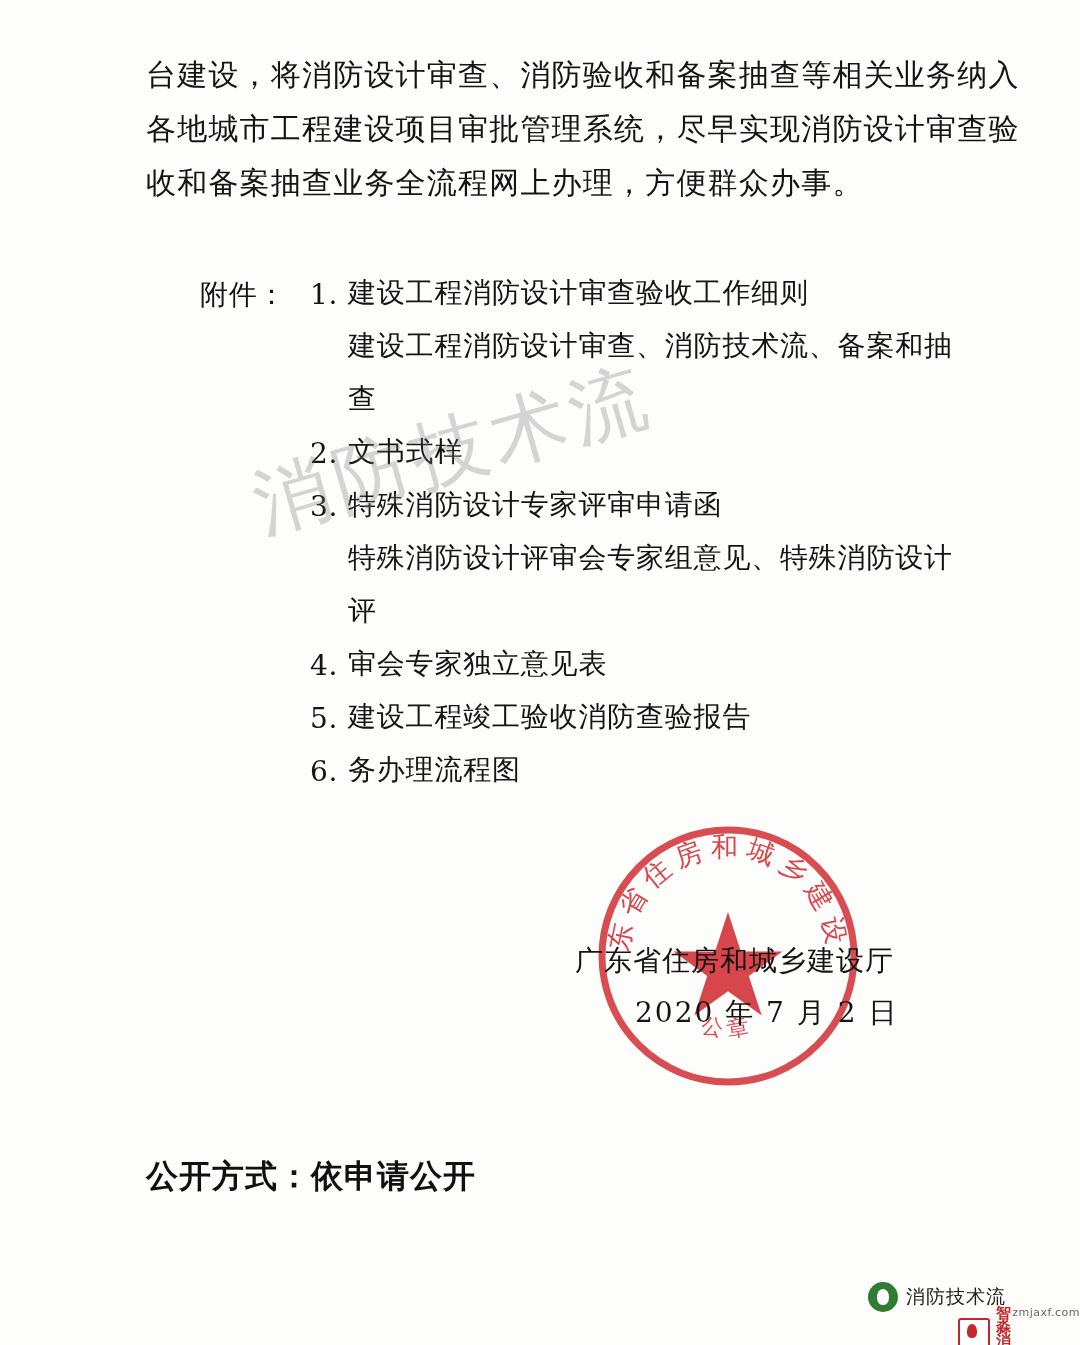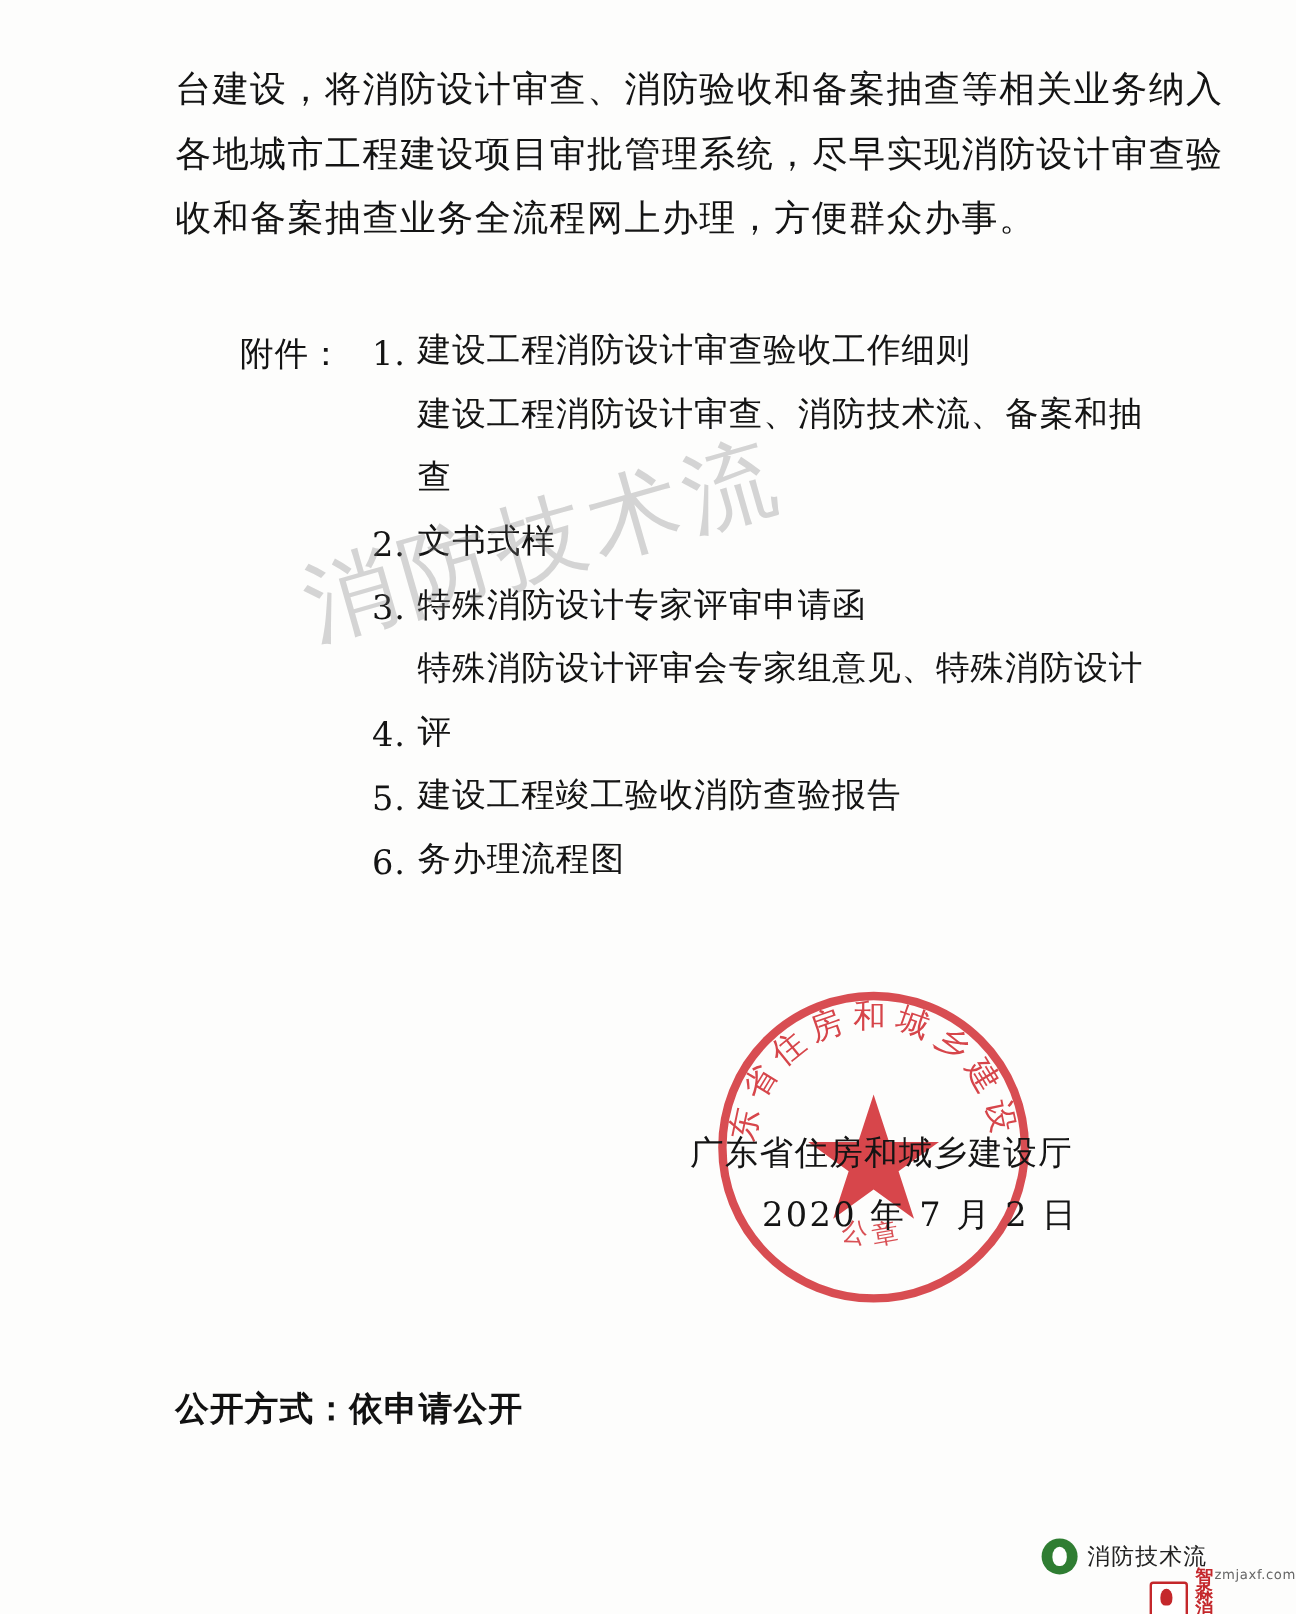--- a/index.html
+++ b/index.html
@@ -99,21 +99,21 @@
     height: 272px;
     pointer-events: none;
   }
   .seal svg { display: block; }
 
   
   .public-note {
     position: absolute;
     left: 146px;
     top: 1155px;
-    font-size: 28px;
+    font-size: 32px;
     letter-spacing: 1px;
     font-weight: bold;
     font-family: "DejaVu Sans", "Liberation Sans", sans-serif;
     color: #111;
   }
 
   
   .watermark {
     position: absolute;
     left: 248px;
@@ -233,20 +233,21 @@
 
     <div class="attach-row attach-indent">
       <span class="attach-num">3.</span>
       <span class="attach-text">特殊消防设计专家评审申请函</span>
     </div>
 
     <div class="attach-row attach-indent">
       <span class="attach-num">4.</span>
       <span class="attach-text">
         <span class="cont">特殊消防设计评审会专家组意见、特殊消防设计评</span>
+        <span class="cont">审会专家独立意见表</span>
       </span>
     </div>
 
     <div class="attach-row attach-indent">
       <span class="attach-num">5.</span>
       <span class="attach-text">建设工程竣工验收消防查验报告</span>
     </div>
 
     <div class="attach-row attach-indent">
       <span class="attach-num">6.</span>

